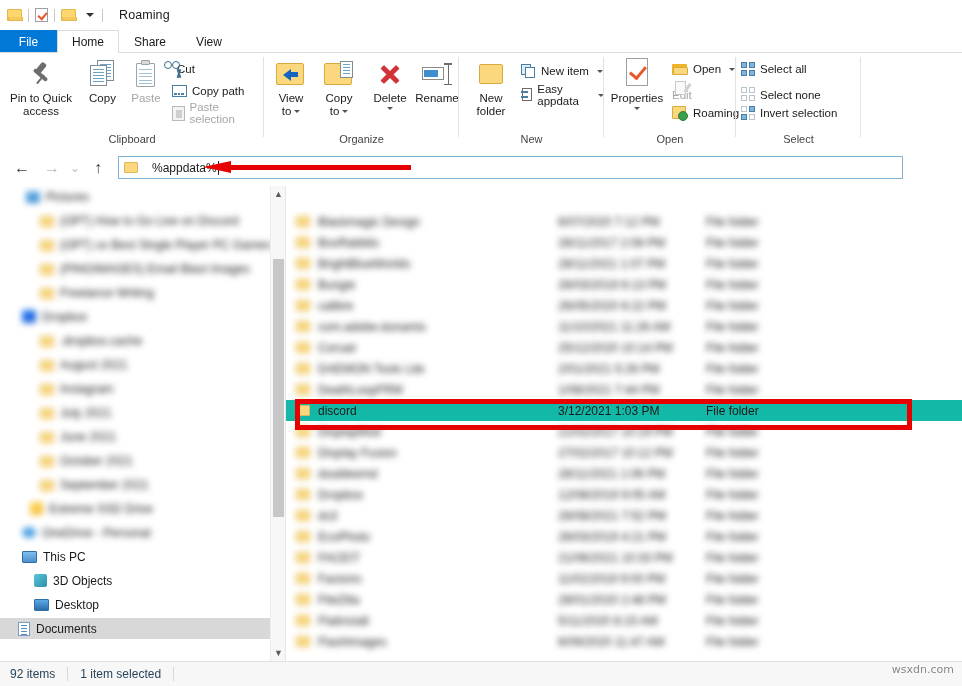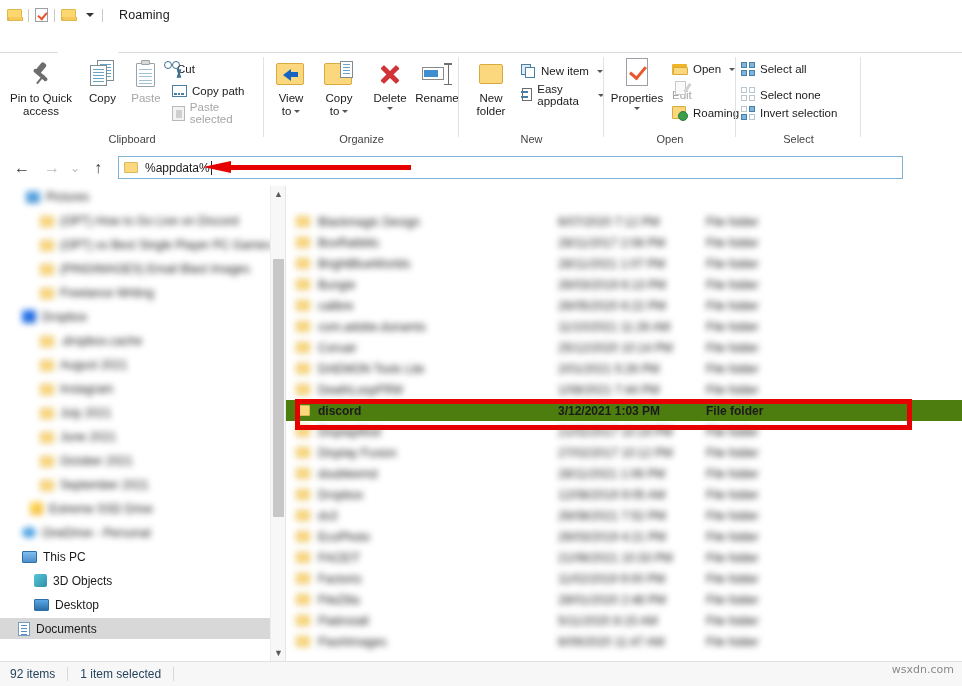--- a/index.html
+++ b/index.html
@@ -253,21 +253,21 @@
     display: flex; align-items: center; justify-content: center;
     font-size: 16px; color: #3c3c3c;
   }
   .navbtn.dim { color: #bdbdbd; }
   .addrbox {
     position: absolute; left: 118px; top: 156px; width: 785px; height: 23px;
     border: 1px solid #7fb4d6; background: #fff; box-sizing: border-box;
     display: flex; align-items: center; padding-left: 5px;
   }
   .addr-fold { width: 14px; height: 11px; background: #fbd77d; border: 1px solid #dcb85a; box-sizing: border-box; border-radius: 1px; }
-  .addr-text { font-size: 12px; color: #1b1b1b; margin-left: 7px; text-align: center; }
+  .addr-text { font-size: 12px; color: #1b1b1b; margin-left: 14px; text-align: center; }
   .addr-caret { width: 1px; height: 14px; background: #222; margin-left: 1px; }
 
   
   .redarrow { position: absolute; left: 203px; top: 161px; width: 208px; height: 13px; }
   .redarrow .shaft { position: absolute; left: 26px; top: 4px; width: 182px; height: 5px; background: #e60000; }
   .redarrow .head { position: absolute; left: 0; top: 0; width: 0; height: 0;
     border-top: 6.5px solid transparent; border-bottom: 6.5px solid transparent; border-right: 28px solid #e60000; }
 
   
   .content {
@@ -332,21 +332,21 @@
     position: absolute; left: 0; width: 677px; height: 21px; display: flex; align-items: center;
     font-size: 12px; color: #1b1b1b;
   }
   .row .cell-name { position: absolute; left: 10px; display: flex; align-items: center; }
   .row .cell-name .fi {
     width: 14px; height: 11px; background: #fbd77d; border: 1px solid #dcb85a;
     box-sizing: border-box; border-radius: 1px; margin-right: 8px;
   }
   .row .cell-date { position: absolute; left: 272px; }
   .row .cell-type { position: absolute; left: 420px; }
-  .row.selected { background: #4d7c0f; font-weight: bold; }
+  .row.selected { background: #14b8a6; }
   .blur-row { filter: blur(3.1px); }
 
   
   .redrect {
     position: absolute; left: 295px; top: 399px; width: 617px; height: 31px;
     border: 5px solid #e60000; box-sizing: border-box; z-index: 30;
   }
 
   
   .statusbar {
@@ -376,20 +376,26 @@
       <span class="qat-sep"></span>
       <span class="ic folder-ic"></span>
       <span class="qat-caret-wrap">
         <span class="qat-caret"></span>
       </span>
       <span class="qat-sep"></span>
     </div>
     <div class="win-title">Roaming</div>
   </div>
 
+  <div class="tabstrip">
+    <div class="tab tab-file">File</div>
+    <div class="tab tab-home">Home</div>
+    <div class="tab tab-share">Share</div>
+    <div class="tab tab-view">View</div>
+  </div>
   <div class="tabstrip-underline"></div>
   <div class="tabstrip-underline-gap"></div>
 
   <div class="ribbon">
 
     <div class="rgroup" style="left:0; width:264px;">
       <div class="big-btn" style="left:2px; width:78px;">
         <span class="glyph">
             <span class="pin">
               <span class="pin-needle"></span>
@@ -447,21 +453,21 @@
       <div class="small-btn" style="left:172px; top:28px;">
         <span class="cpath">
             <i></i>
             <i></i>
             <i></i>
           </span>
         <span>Copy path</span>
       </div>
       <div class="small-btn disabled" style="left:172px; top:50px;">
         <span class="pshort"></span>
-        <span>Paste selected</span>
+        <span>Paste selection</span>
       </div>
       <div class="rgroup-label">Clipboard</div>
       <div class="rgroup-div" style="right:0;"></div>
     </div>
 
     <div class="rgroup" style="left:264px; width:195px;">
       <div class="big-btn" style="left:4px; width:46px;">
         <span class="glyph">
           <span class="foldbig">
               <span class="fb"></span>

